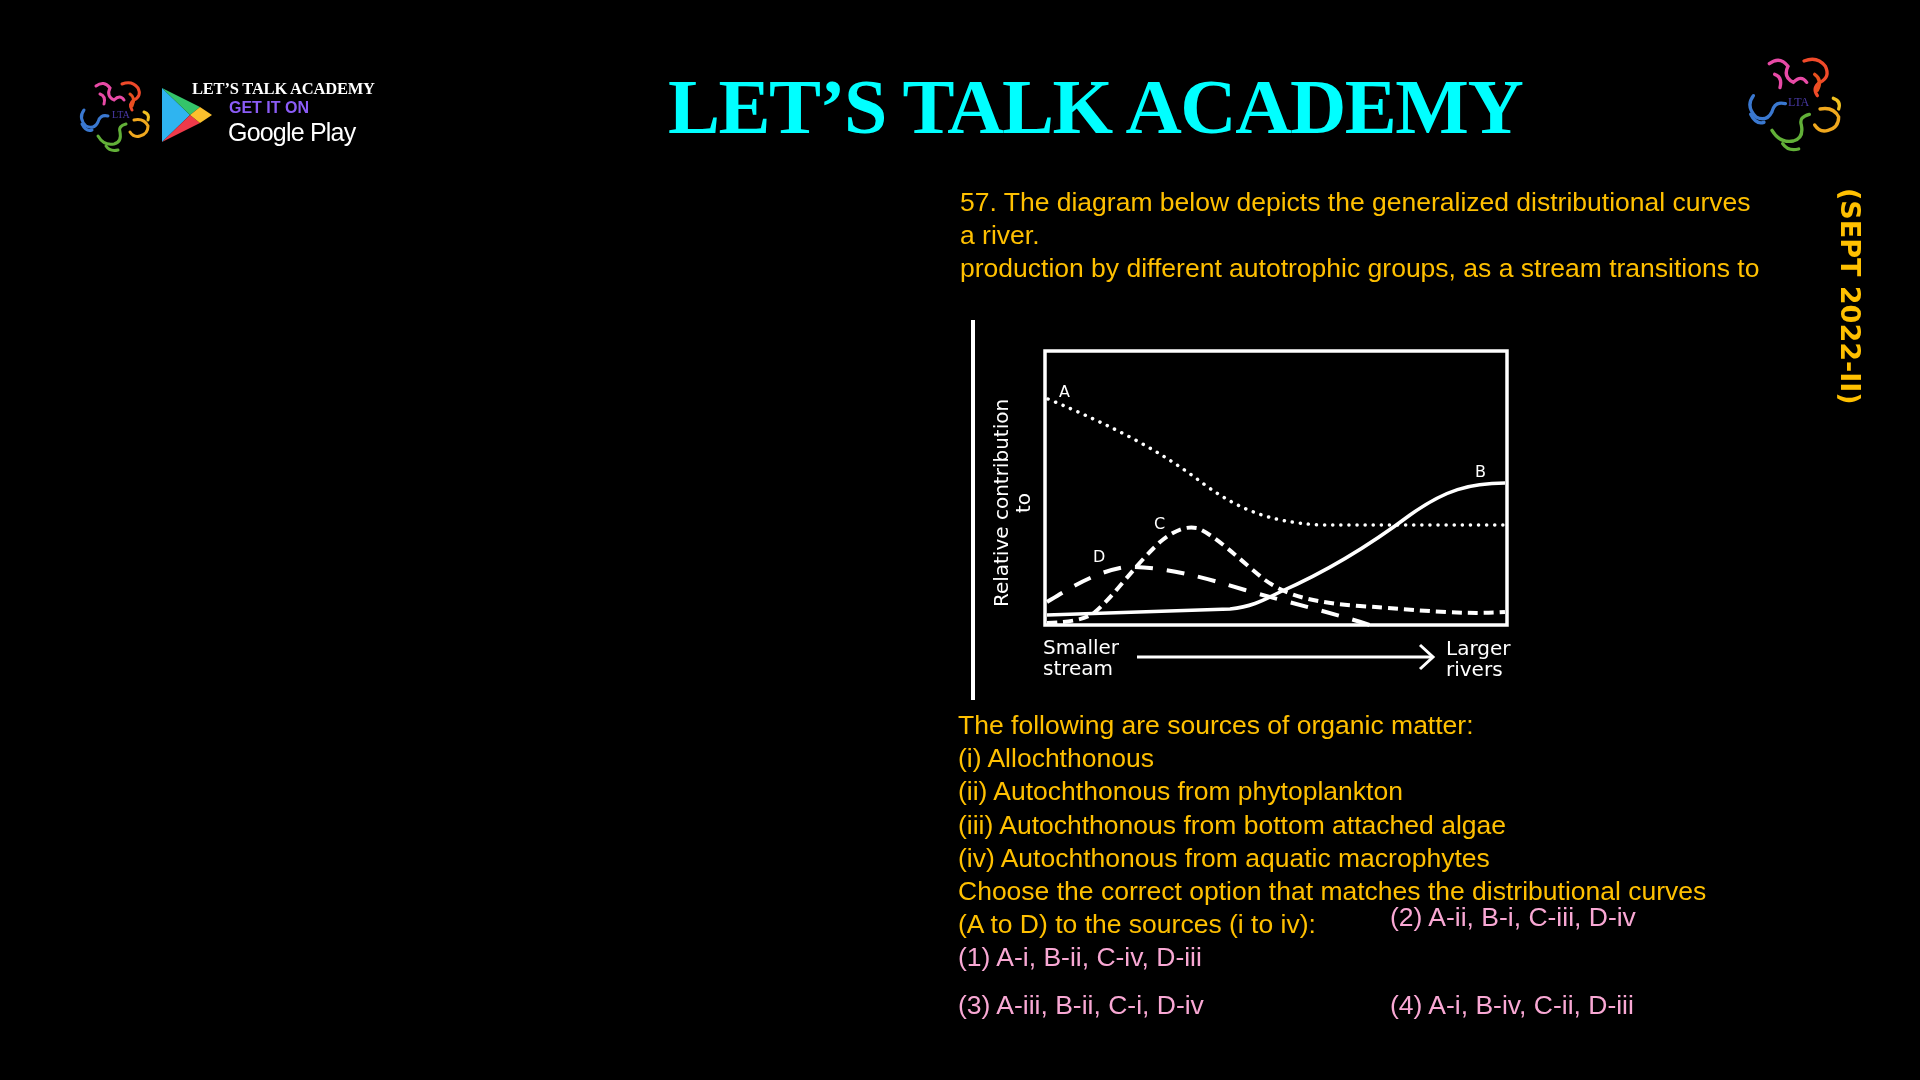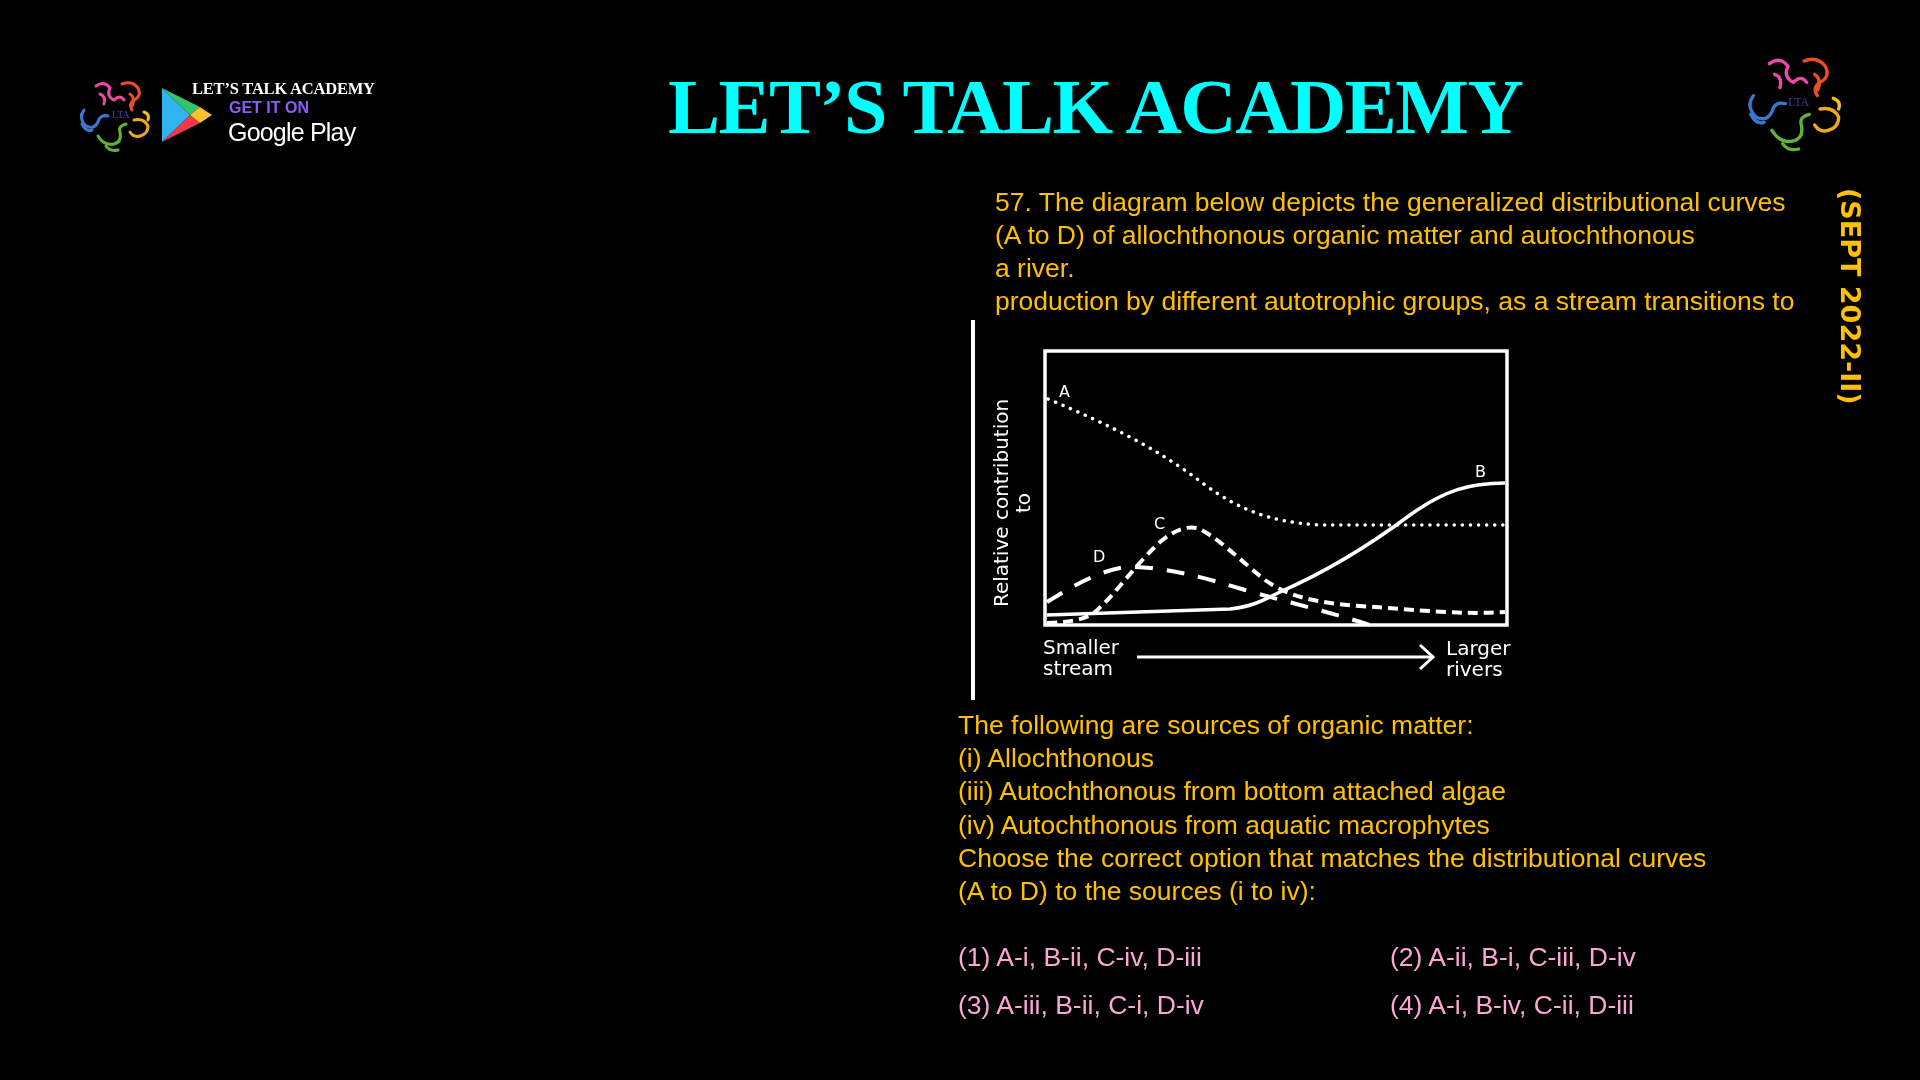--- a/index.html
+++ b/index.html
@@ -4,21 +4,21 @@
 <style>
   html, body { margin:0; padding:0; background:#000; }
   body { width:1920px; height:1080px; position:relative; overflow:hidden; font-family:"Liberation Sans", sans-serif; }
   .abs { position:absolute; }
   .logo-ring { position:absolute; }
   .play-brand { position:absolute; left:192px; top:79px; color:#fff; font-family:"Liberation Serif", serif; font-weight:bold; font-size:16.5px; letter-spacing:-0.2px; white-space:nowrap; }
   .play-get { position:absolute; left:229px; top:99px; color:#8b5cf6; font-family:"Liberation Sans", sans-serif; font-weight:bold; font-size:16px; white-space:nowrap; }
   .play-google { position:absolute; left:228px; top:118px; color:#fff; font-family:"Liberation Sans", sans-serif; font-size:25px; letter-spacing:-0.8px; white-space:nowrap;text-align:center; }
   .main-title { position:absolute; left:668px; top:68px; width:860px; color:#00FFFF; font-family:"Liberation Serif", serif; font-weight:bold; font-size:78px; letter-spacing:-1.5px; white-space:nowrap; line-height:1; }
   .side-label { position:absolute; left:1835px; top:188px; color:#FFC000; font-family:"DejaVu Sans", sans-serif; font-weight:bold; font-size:27px; writing-mode:vertical-rl; white-space:nowrap; }
-  .q-text { position:absolute; left:960px; top:186px; width:870px; color:#FFC000; font-size:26.5px; line-height:33px;margin-left:35px; }
+  .q-text { position:absolute; left:960px; top:186px; width:870px; color:#FFC000; font-size:26.5px; line-height:33px; }
   .q-text div { white-space:nowrap; }
   .sources { position:absolute; left:958px; top:709px; color:#FFC000; font-size:26.5px; line-height:33.2px; }
   .sources div { white-space:nowrap; }
   .option { position:absolute; color:#f9a8d4; font-size:26.5px; white-space:nowrap; }
   .diagram { position:absolute; left:960px; top:310px; }
 </style>
 </head>
 <body>
 
 <svg class="logo-ring" style="left:74px;top:76px" width="84" height="82" viewBox="0 0 84 82">
@@ -63,21 +63,20 @@
     <path d="M24 60 q6 10 16 8 q8 -2 6 -12 q-2 -6 6 -8" stroke="#62b038"></path>
     <path d="M32 70 q4 6 12 4" stroke="#62b038"></path>
   </g>
   <text x="36" y="42" font-family="Liberation Serif, serif" font-size="9" fill="#4a3aa8">LTA</text>
 </svg>
 
 <div class="side-label">(SEPT 2022-II)</div>
 
 <div class="q-text">
   <div>57. The diagram below depicts the generalized distributional curves</div>
-  <div>(A to D) of allochthonous organic matter and autochthonous</div>
   <div>a river.</div>
   <div>production by different autotrophic groups, as a stream transitions to</div>
 </div>
 
 <svg class="diagram" width="560" height="400" viewBox="960 310 560 400">
 
   <line x1="973" y1="320" x2="973" y2="700" stroke="#fff" stroke-width="4"></line>
 
   <rect x="1045" y="351" width="462" height="274" fill="none" stroke="#fff" stroke-width="3.5"></rect>
 
@@ -104,22 +103,23 @@
   <text x="1446" y="655" fill="#fff" font-family="DejaVu Sans, sans-serif" font-size="20">Larger</text>
   <text x="1446" y="676" fill="#fff" font-family="DejaVu Sans, sans-serif" font-size="20">rivers</text>
 
   <line x1="1137" y1="657" x2="1432" y2="657" stroke="#fff" stroke-width="3"></line>
   <polyline points="1420,645 1433,657 1420,669" fill="none" stroke="#fff" stroke-width="3"></polyline>
 </svg>
 
 <div class="sources">
   <div>The following are sources of organic matter:</div>
   <div>(i) Allochthonous</div>
+  <div>(ii) Autochthonous from phytoplankton</div>
   <div>(iii) Autochthonous from bottom attached algae</div>
   <div>(iv) Autochthonous from aquatic macrophytes</div>
   <div>Choose the correct option that matches the distributional curves</div>
   <div>(A to D) to the sources (i to iv):</div>
 </div>
 
 <div class="option" style="left:958px;top:942px">(1) A-i, B-ii, C-iv, D-iii</div>
-<div class="option" style="left:1390px;top:942px">(2) A-ii, B-i, C-iii, D-iv</div>
+<div class="option" style="left:1390px;top:902px">(2) A-ii, B-i, C-iii, D-iv</div>
 <div class="option" style="left:958px;top:990px">(3) A-iii, B-ii, C-i, D-iv</div>
 <div class="option" style="left:1390px;top:990px">(4) A-i, B-iv, C-ii, D-iii</div>
 
 </body></html>

